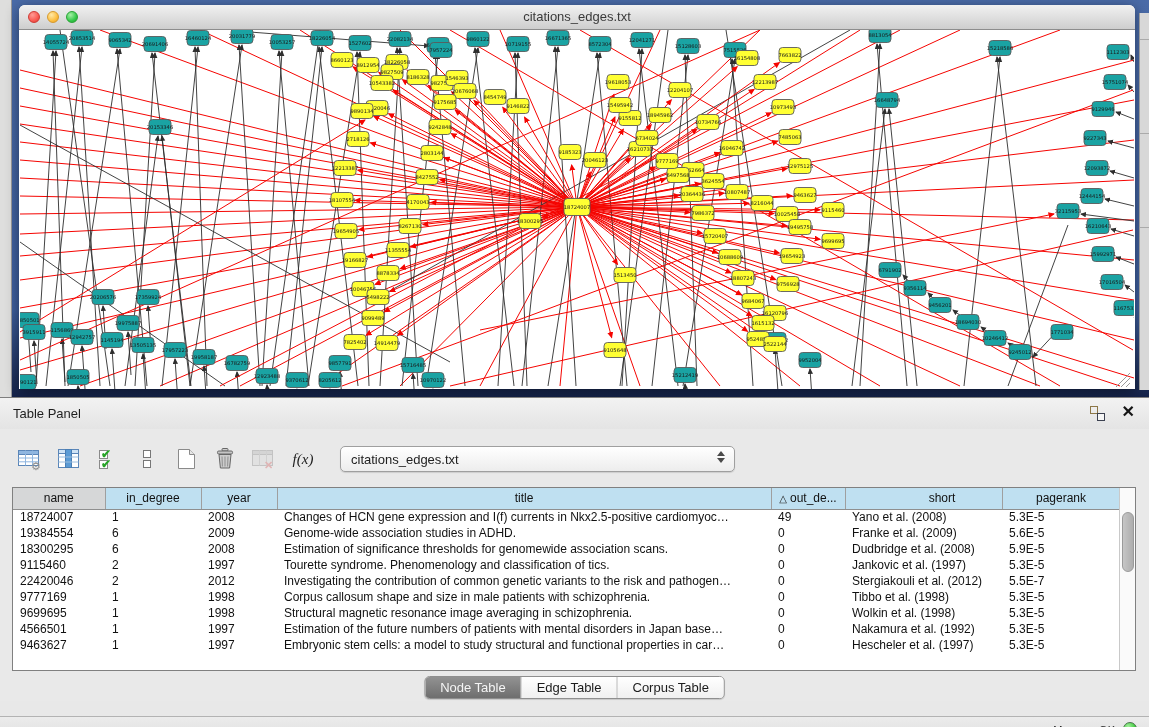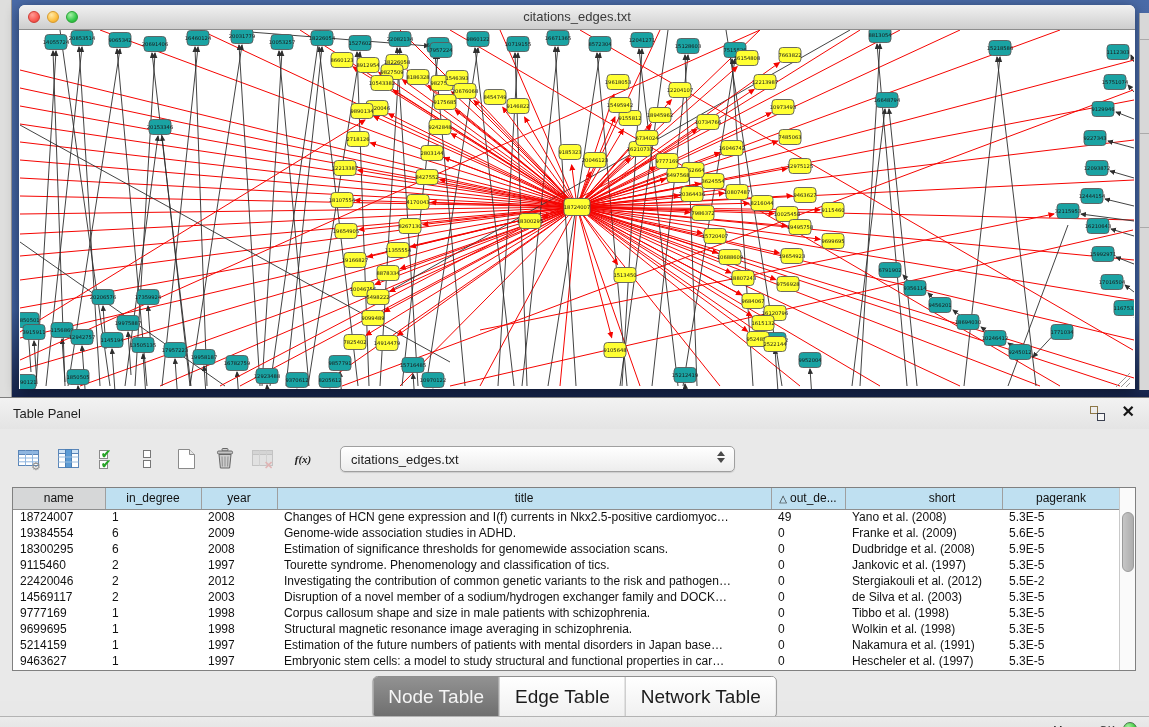--- a/index.html
+++ b/index.html
@@ -29,41 +29,41 @@
   .table-panel{position:absolute;left:0;top:397px;width:1149px;height:303px;background:#e9e9e9;border-top:1px solid #7e7e7e;}
   .panel-header{position:relative;height:31px;background:linear-gradient(#f2f2f2,#e4e4e4);text-align:right;}
   .panel-title{position:absolute;left:13px;top:8px;font-size:13px;color:#1f1f1f;}
   .float-ic{position:absolute;right:44px;top:8px;width:15px;height:15px;cursor:pointer;}
   .float-ic .b1{position:absolute;left:0;top:0;width:8px;height:8px;border:1.5px solid #8d7747;box-sizing:border-box;}
   .float-ic .b2{position:absolute;right:0;bottom:0;width:8px;height:8px;border:1.5px solid #3c4150;background:#f6f6f6;box-sizing:border-box;}
   .close-ic{position:absolute;right:14px;top:4px;font-size:16px;font-weight:bold;color:#151515;cursor:pointer;}
 
   .toolbar{position:absolute;left:0;top:43px;height:36px;width:100%;display:flex;align-items:center;padding-left:16px;gap:11px;box-sizing:border-box;}
   .tbtn{width:28px;height:26px;display:flex;align-items:center;justify-content:center;}
-  .fx{font-family:"Liberation Serif",serif;font-style:italic;font-weight:bold;font-size:11px;color:#222;}
+  .fx{font-family:"Liberation Serif",serif;font-style:italic;font-weight:normal;font-size:15px;color:#222;}
   .combo{position:relative;width:393px;height:24px;margin-left:12px;border:1px solid #9f9f9f;border-radius:5px;
     background:linear-gradient(#ffffff,#ededed);box-shadow:0 1px 1px rgba(0,0,0,.12);display:flex;align-items:center;}
   .combo-text{font-size:13px;color:#222;padding-left:10px;}
   .combo-arrows{position:absolute;right:9px;top:4px;display:flex;flex-direction:column;gap:2px;}
   .combo-arrows i{display:block;width:0;height:0;border-left:4px solid transparent;border-right:4px solid transparent;}
   .combo-arrows i.up{border-bottom:5px solid #4a4a4a;}
   .combo-arrows i.dn{border-top:5px solid #4a4a4a;}
 
   .tablewrap{position:absolute;left:12px;top:89px;width:1124px;height:184px;background:#fff;border:1px solid #808080;box-sizing:border-box;}
   table.nodetable{border-collapse:collapse;table-layout:fixed;width:1107px;font-size:12px;color:#111;}
   table.nodetable th{height:21px;background:#bfe0f1;border-bottom:1px solid #8f8f8f;border-right:1px solid #9f9f9f;
     font-weight:normal;font-size:12px;text-align:center;overflow:hidden;white-space:nowrap;padding:0 2px;box-sizing:border-box;}
   table.nodetable td{height:16px;padding:0 0 0 7px;white-space:nowrap;overflow:hidden;box-sizing:border-box;}
   .tri{font-size:10px;margin-right:3px;color:#222;}
   .vscroll{position:absolute;right:0;top:0;width:15px;height:182px;background:#fafafa;border-left:1px solid #c9c9c9;}
   .vthumb{position:absolute;left:2px;top:24px;width:10px;height:58px;background:linear-gradient(90deg,#c6c6c6,#adadad);border:1px solid #9a9a9a;border-radius:6px;}
 
   .tabs{position:absolute;left:50%;top:278px;transform:translateX(-50%);display:inline-flex;border:1px solid #8f8f8f;
     border-radius:5px;overflow:hidden;background:#fff;box-shadow:0 1px 1px rgba(0,0,0,.15);}
-  .seg{padding:9px 15px;font-size:19px;color:#1c1c1c;border-right:1px solid #a5a5a5;cursor:pointer;background:linear-gradient(#ffffff,#f0f0f0);}
+  .seg{padding:3px 15px;font-size:13px;color:#1c1c1c;border-right:1px solid #a5a5a5;cursor:pointer;background:linear-gradient(#ffffff,#f0f0f0);}
   .seg:last-child{border-right:none;}
   .seg.active{background:linear-gradient(#929292,#6e6e6e);color:#f5f5f5;}
 
   .status-bar{position:absolute;left:0;top:716px;width:1149px;height:27px;background:linear-gradient(#ececec,#dcdcdc);border-top:1px solid #b3b3b3;}
   .mem-label{position:absolute;right:34px;top:7px;font-size:11px;color:#1d1d1d;}
   .mem-dot{position:absolute;right:12px;top:5px;width:14px;height:14px;border-radius:50%;
     background:radial-gradient(circle at 35% 30%,#a8f0a0,#3ecb3e 60%,#26a426);border:1px solid #4c724c;box-sizing:border-box;}
 </style>
 </head>
 <body>
@@ -739,56 +739,47 @@
               <td>Jankovic et al. (1997)</td>
               <td>5.3E-5</td>
             </tr>
             <tr>
               <td>22420046</td>
               <td>2</td>
               <td>2012</td>
               <td>Investigating the contribution of common genetic variants to the risk and pathogen…</td>
               <td>0</td>
               <td>Stergiakouli et al. (2012)</td>
-              <td>5.5E-2</td>
-            </tr>
-            <tr>
-              <td>14569117</td>
-              <td>2</td>
-              <td>2003</td>
-              <td>Disruption of a novel member of a sodium/hydrogen exchanger family and DOCK…</td>
-              <td>0</td>
-              <td>de Silva et al. (2003)</td>
-              <td>5.3E-5</td>
+              <td>5.5E-7</td>
             </tr>
             <tr>
               <td>9777169</td>
               <td>1</td>
               <td>1998</td>
               <td>Corpus callosum shape and size in male patients with schizophrenia.</td>
               <td>0</td>
               <td>Tibbo et al. (1998)</td>
               <td>5.3E-5</td>
             </tr>
             <tr>
               <td>9699695</td>
               <td>1</td>
               <td>1998</td>
               <td>Structural magnetic resonance image averaging in schizophrenia.</td>
               <td>0</td>
               <td>Wolkin et al. (1998)</td>
               <td>5.3E-5</td>
             </tr>
             <tr>
-              <td>5214159</td>
+              <td>4566501</td>
               <td>1</td>
               <td>1997</td>
               <td>Estimation of the future numbers of patients with mental disorders in Japan base…</td>
               <td>0</td>
-              <td>Nakamura et al. (1991)</td>
+              <td>Nakamura et al. (1992)</td>
               <td>5.3E-5</td>
             </tr>
             <tr>
               <td>9463627</td>
               <td>1</td>
               <td>1997</td>
               <td>Embryonic stem cells: a model to study structural and functional properties in car…</td>
               <td>0</td>
               <td>Hescheler et al. (1997)</td>
               <td>5.3E-5</td>
@@ -796,21 +787,21 @@
           </tbody>
       </table>
       <div class="vscroll">
         <div class="vthumb"></div>
       </div>
     </div>
 
     <div class="tabs" id="tabs">
         <span class="seg active">Node Table</span>
         <span class="seg">Edge Table</span>
-        <span class="seg">Network Table</span>
+        <span class="seg">Corpus Table</span>
       </div>
   </div>
 
   <div class="status-bar">
     <span class="mem-label">Memory: OK</span>
     <span class="mem-dot"></span>
   </div>
 
 </div>
 

